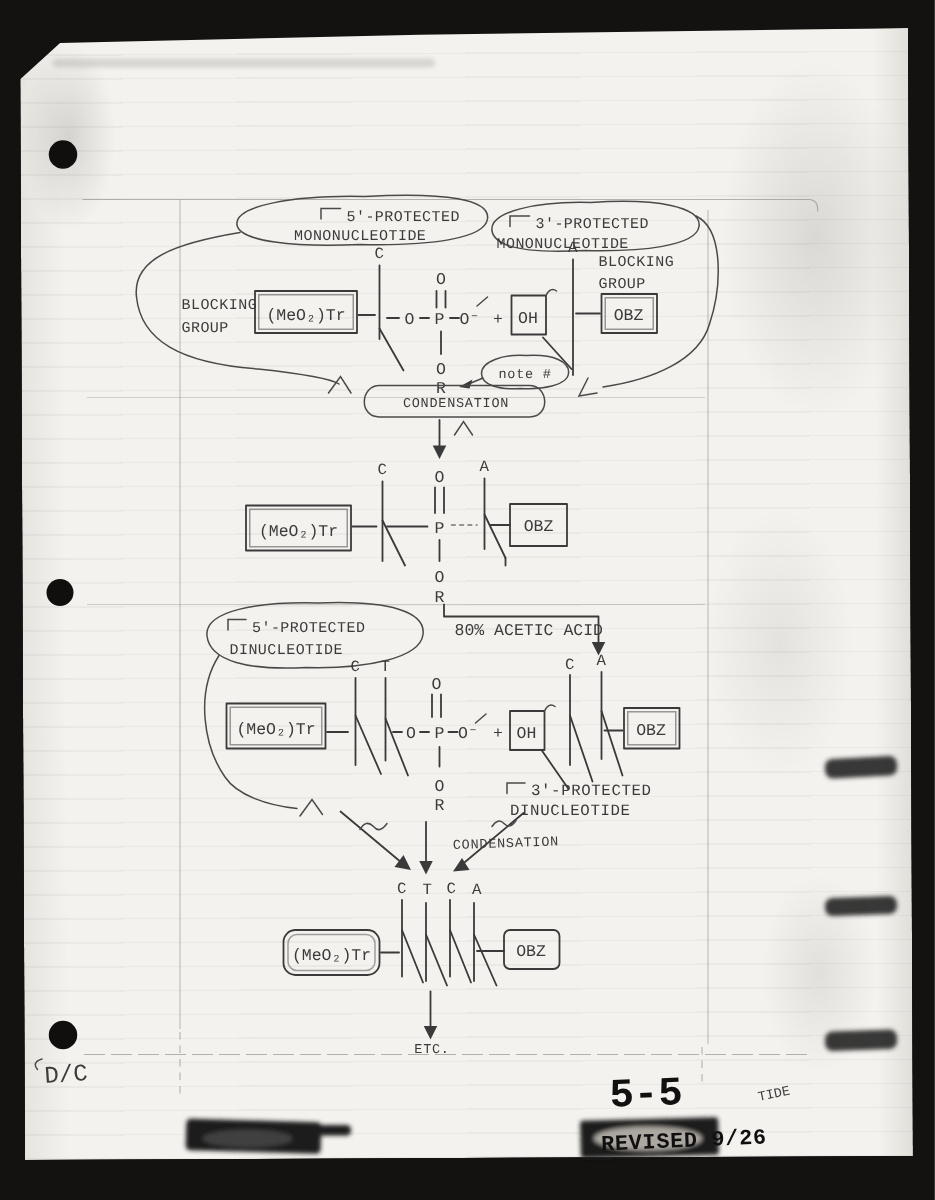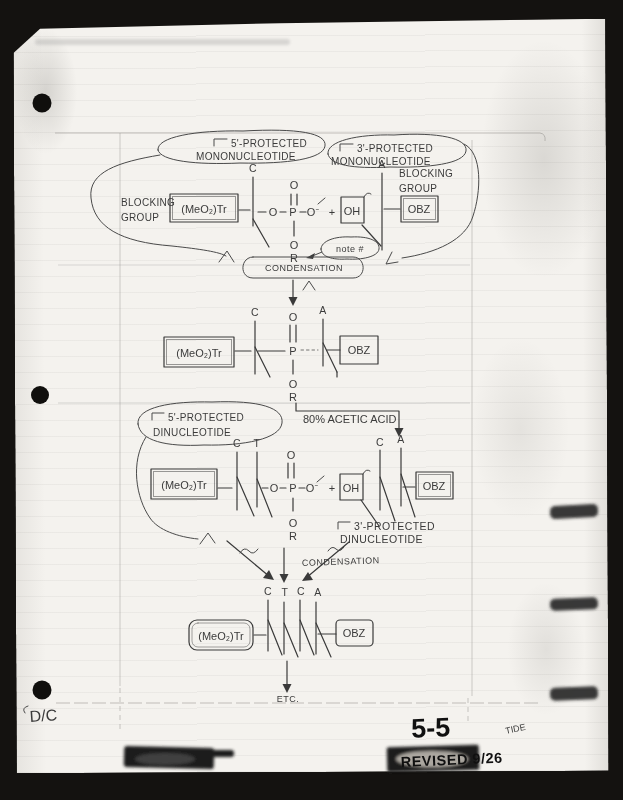--- a/index.html
+++ b/index.html
@@ -1,17 +1,17 @@
 <!DOCTYPE html>
 <html><head>
 <meta charset="utf-8">
 <style>
   html,body{margin:0;padding:0;background:#141210;}
   .stage{position:relative;width:623px;height:800px;background:#141210;overflow:hidden;
-         font-family:Liberation Sans, sans-serif;}
+         font-family:Liberation Mono, monospace;}
   .paper{position:absolute;left:15px;top:20px;width:592px;height:752px;
          transform:rotate(-0.25deg);
          clip-path:polygon(0 4.2%,4.5% 1%,45% .4%,100% 0,100% 100%,0 100%);
          background-color:#f4f2ee;
          background-image:
            radial-gradient(90px 170px at 530px 140px, rgba(90,88,82,.17), transparent 70%),
            radial-gradient(70px 130px at 505px 410px, rgba(90,88,82,.10), transparent 70%),
            radial-gradient(55px 95px at 530px 630px, rgba(90,88,82,.12), transparent 70%),
            radial-gradient(45px 90px at 32px 70px, rgba(90,88,82,.20), transparent 70%),
            linear-gradient(to right, rgba(110,105,98,.10), transparent 5%),

